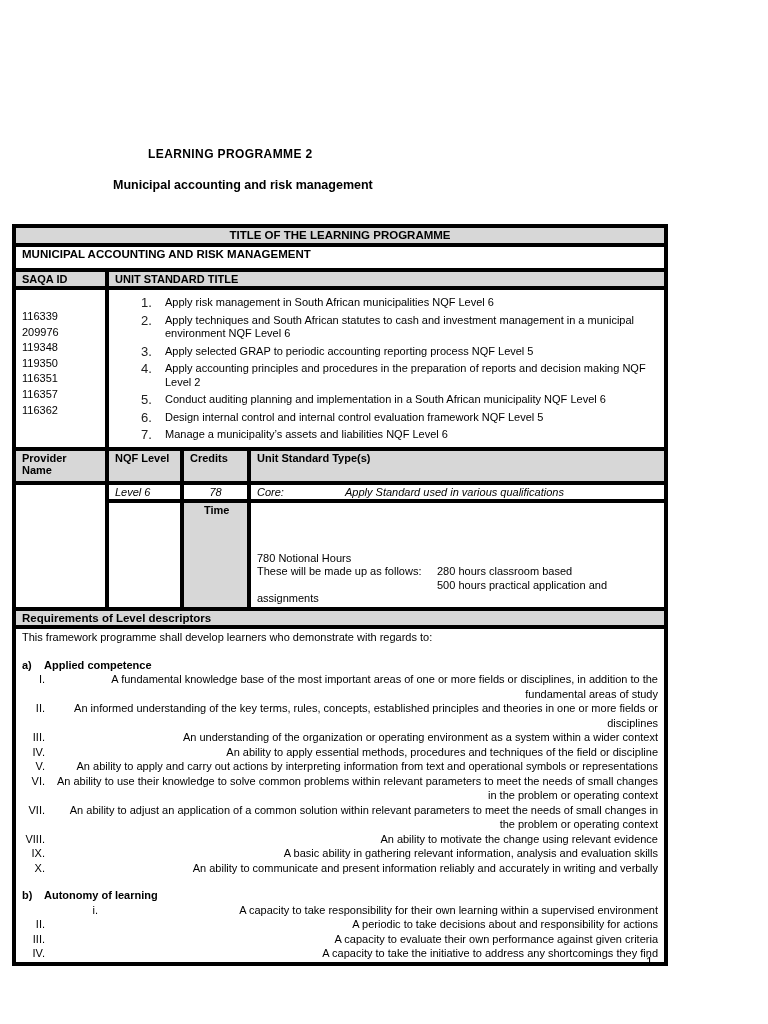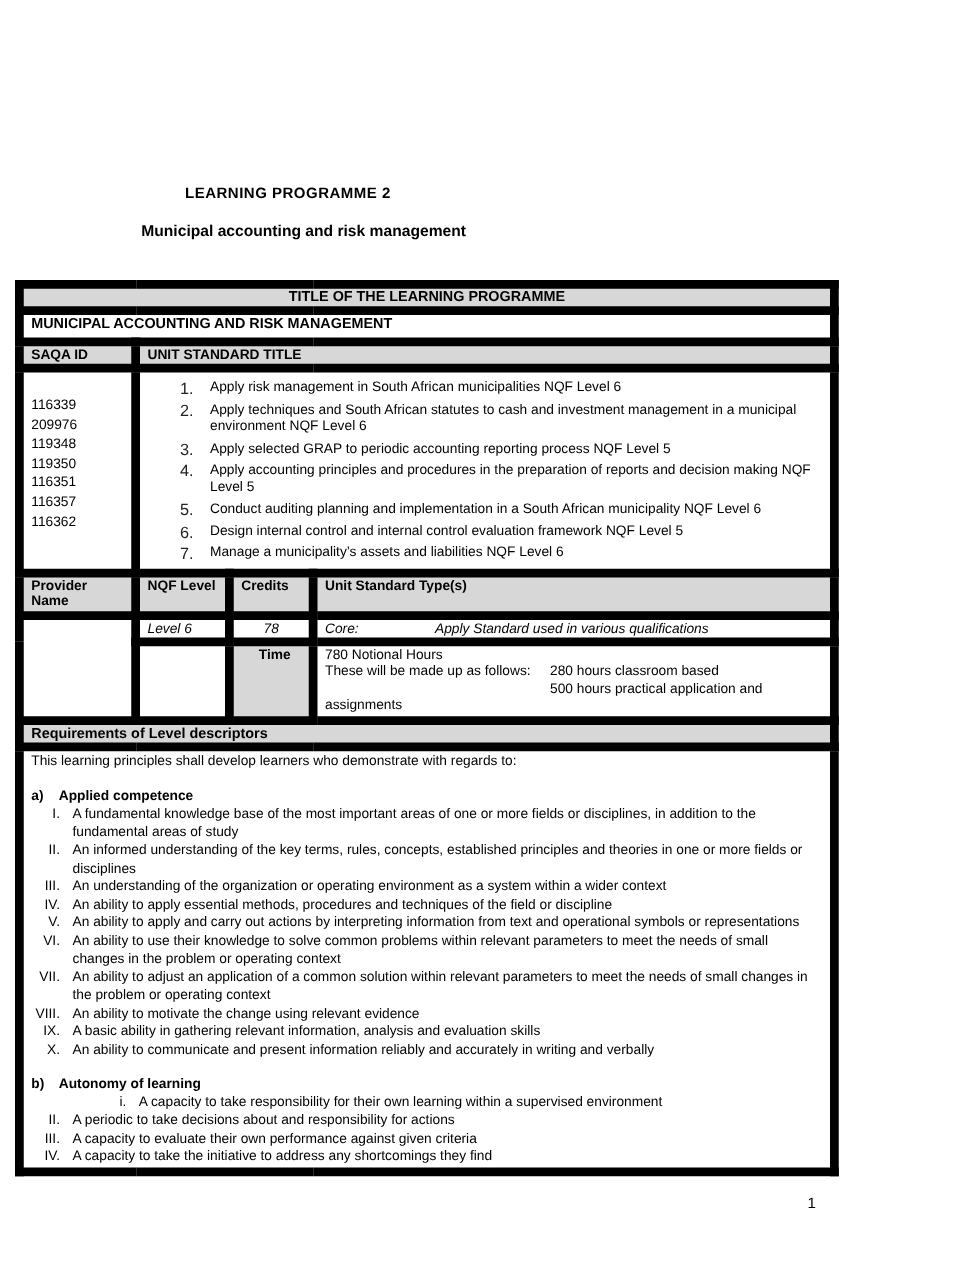--- a/index.html
+++ b/index.html
@@ -14,21 +14,21 @@
     font-size:12px; font-weight:bold; letter-spacing:.4px;
   }
   .doc-heading2 {
     position:absolute; left:113px; top:178px;
     font-size:12.5px; font-weight:bold;
   }
   table.main {
     position:absolute; left:12px; top:224px; width:652px;
     border-collapse:collapse; table-layout:fixed; font-size:11px;
   }
-  table.main td { border:7px solid #000000; vertical-align:top; padding:1px 6px; }
+  table.main td { border:4px solid #000000; vertical-align:top; padding:1px 6px; }
   .gray { background:#d7d7d7; }
   .row-title td {
     text-align:center; font-weight:bold; height:19px;
     font-size:11.5px; vertical-align:middle; padding:2px;
   }
   .row-prog td {
     font-weight:bold; height:25px; vertical-align:bottom;
     font-size:11.5px; padding:1px 4px 2px 4px;
   }
   .row-colhead td { font-weight:bold; height:18px; padding:2px 6px; }
@@ -37,32 +37,32 @@
   .us-list { padding:5px 0 0 26px; }
   .us-item { display:flex; margin-bottom:4px; }
   .us-num { flex:0 0 24px; font-size:13px; line-height:13px; color:#222; }
   .us-text { flex:1; line-height:13.5px; padding-right:6px; }
   .row-provhead td { font-weight:bold; height:34px; padding:2px 6px; }
   .row-detail td { height:18px;font-style:italic; }
   .center { text-align:center; }
   .core-line { display:flex; }
   .core-label { flex:0 0 88px; }
   .row-time td { height:49px; }
-  .time-cell { line-height:13.5px; }
+  .time-cell { line-height:13.5px;margin-top:48px; }
   .made-line { display:flex; }
   .made-intro { flex:0 0 180px; }
   .made-col div { line-height:13.5px; }
   .row-reqhead td { font-weight:bold; height:17px; padding:1px 5px; font-size:11.5px; }
   .row-body td { height:333px; padding:3px 8px 0 6px; overflow:visible; }
   .req-intro { line-height:14px; margin-bottom:14px; }
   .sec-head { display:flex; font-weight:bold; line-height:14.5px; }
   .sec-label { flex:0 0 22px; }
   .r-item { display:flex; line-height:14.5px; }
   .r-num { flex:0 0 30px; min-width:30px; text-align:right; margin-left:-7px; }
-  .r-text { flex:1; margin-left:10px; }
+  .r-text { flex:1; margin-left:10px;text-align:right; }
   .sec-b { margin-top:13px; }
   .b-first { display:flex; line-height:14.5px; margin-left:62px; }
   .b-first .r-num { flex:0 0 14px; min-width:14px; margin-left:0; }
   .page-number { position:absolute; left:646px; top:955px; font-size:12px; }
 </style>
 </head>
 <body>
 
 <div class="doc-heading1">LEARNING PROGRAMME 2</div>
 <div class="doc-heading2">Municipal accounting and risk management</div>
@@ -110,21 +110,21 @@
         <div class="us-item">
           <span class="us-num">2.</span>
           <span class="us-text">Apply techniques and South African statutes to cash and investment management in a municipal environment  NQF Level 6</span>
         </div>
         <div class="us-item">
           <span class="us-num">3.</span>
           <span class="us-text">Apply selected GRAP to periodic accounting reporting process NQF Level 5</span>
         </div>
         <div class="us-item">
           <span class="us-num">4.</span>
-          <span class="us-text">Apply accounting principles and procedures in the preparation of reports and decision making NQF Level 5</span>
+          <span class="us-text">Apply accounting principles and procedures in the preparation of reports and decision making NQF Level 2</span>
         </div>
         <div class="us-item">
           <span class="us-num">5.</span>
           <span class="us-text">Conduct auditing planning and implementation in a South African municipality NQF Level 6</span>
         </div>
         <div class="us-item">
           <span class="us-num">6.</span>
           <span class="us-text">Design internal control and internal control evaluation framework NQF Level 5</span>
         </div>
         <div class="us-item">
@@ -171,21 +171,21 @@
       </div>
     </td>
   </tr>
 
   <tr class="row-reqhead">
     <td colspan="4" class="gray">Requirements of Level descriptors</td>
   </tr>
 
   <tr class="row-body">
     <td colspan="4">
-      <div class="req-intro">This learning principles shall develop learners who demonstrate with regards to:</div>
+      <div class="req-intro">This framework programme shall develop learners who demonstrate with regards to:</div>
 
       <div class="sec-head">
         <span class="sec-label">a)</span>
         <span>Applied competence</span>
       </div>
 
       <div class="r-item">
         <span class="r-num">I.</span>
         <span class="r-text">A fundamental knowledge base of the most important areas of one or more fields or disciplines, in addition to the fundamental areas of study</span>
       </div>

